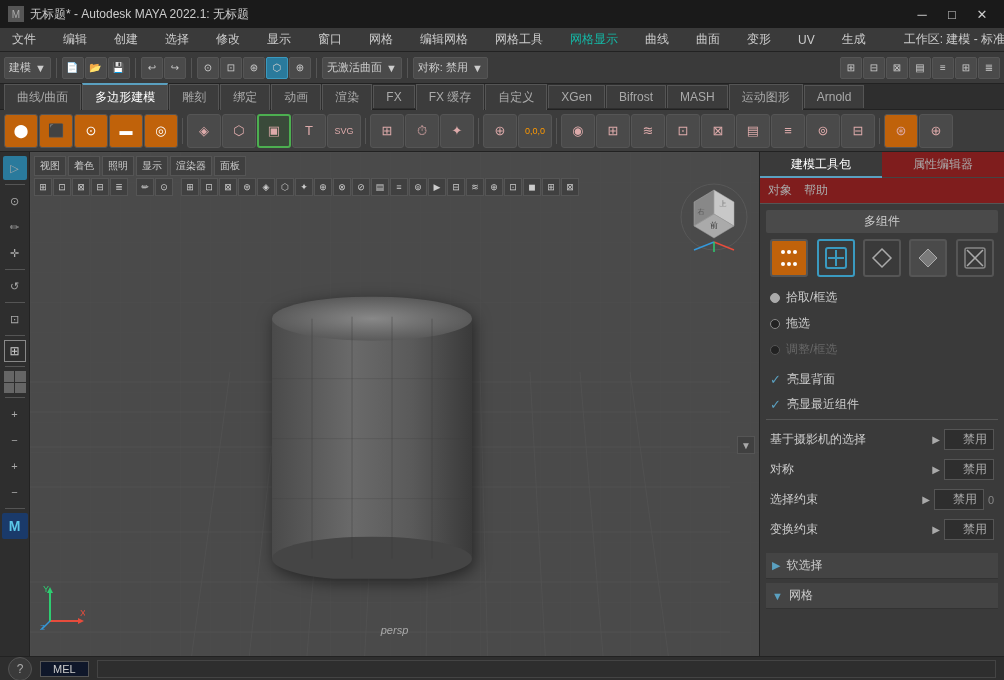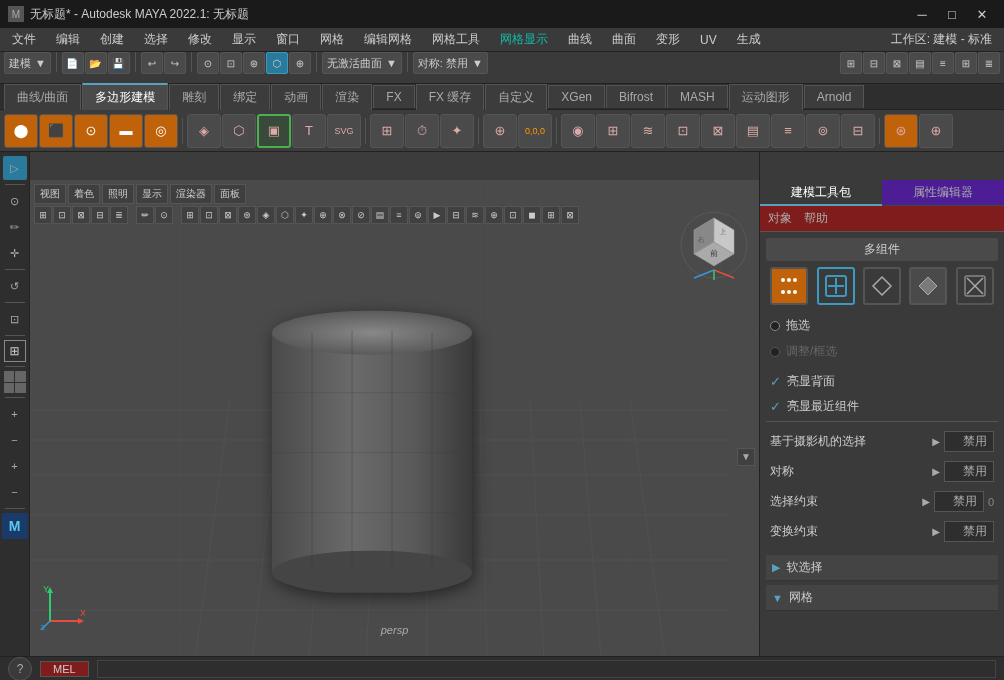--- a/index.html
+++ b/index.html
@@ -6,25 +6,25 @@
     body { width: 1004px; height: 680px; background: #3c3c3c; font-family: 'Microsoft YaHei', Arial, sans-serif; font-size: 12px; color: #ccc; overflow: hidden; }
 
     
     #title-bar { background: #1a1a1a; height: 28px; display: flex; align-items: center; justify-content: space-between; padding: 0 8px; color: #ccc; font-size: 12px; }
     #title-bar .title-text { display: flex; align-items: center; gap: 6px; }
     #title-bar .title-icon { width: 16px; height: 16px; background: #555; display: flex; align-items: center; justify-content: center; font-size: 10px; color: #aaa; }
     #title-bar .window-controls { display: flex; gap: 2px; }
     #title-bar .win-btn { width: 28px; height: 20px; display: flex; align-items: center; justify-content: center; background: transparent; border: none; color: #ccc; cursor: pointer; font-size: 13px; }
 
     
-    #menu-bar { background: #3a3a3a; height: 24px; display: flex; align-items: center; padding: 0 4px; gap: 4px; border-bottom: 1px solid #222; }
+    #menu-bar { background: #3a3a3a; height: 24px; display: flex; align-items: center; padding: 0 4px; gap: 11px; border-bottom: 1px solid #222; }
     .menu-item { padding: 2px 8px; color: #ccc; cursor: pointer; font-size: 12px; white-space: nowrap; }
 
     
-    #toolbar1 { background: #3a3a3a; height: 32px; display: flex; align-items: flex-start; padding: 0 4px; gap: 2px; border-bottom: 1px solid #222; }
+    #toolbar1 { background: #3a3a3a; height: 32px; display: flex; align-items: center; padding: 0 4px; gap: 2px; border-bottom: 1px solid #222; }
     .tb-group { display: flex; align-items: center; gap: 1px; }
     .tb-separator { width: 1px; height: 20px; background: #555; margin: 0 3px; }
     .tb-btn { width: 22px; height: 22px; background: #4a4a4a; border: 1px solid #555; border-radius: 2px; display: flex; align-items: center; justify-content: center; cursor: pointer; color: #ccc; font-size: 10px; }
     .tb-btn.active { background: #2a7a9c; border-color: #3a9ac0; }
     .tb-dropdown { height: 22px; background: #4a4a4a; border: 1px solid #555; border-radius: 2px; color: #ccc; font-size: 11px; padding: 0 4px; display: flex; align-items: center; gap: 4px; cursor: pointer; }
 
     
     #tab-bar { background: #2e2e2e; height: 26px; display: flex; align-items: center; padding: 0 4px; border-bottom: 1px solid #222; }
     .tab { padding: 4px 12px; background: #3c3c3c; color: #aaa; cursor: pointer; font-size: 12px; border-top: 1px solid #555; border-left: 1px solid #555; border-right: 1px solid #555; margin-right: 1px; }
     .tab.active { background: #4a4a4a; color: #fff; border-top: 2px solid #5aa0c0; }
@@ -40,21 +40,21 @@
     
     #left-toolbar { width: 30px; background: #2e2e2e; display: flex; flex-direction: column; align-items: center; padding: 4px 2px; gap: 2px; border-right: 1px solid #222; }
     .lt-btn { width: 24px; height: 24px; background: transparent; border: none; color: #aaa; cursor: pointer; display: flex; align-items: center; justify-content: center; font-size: 11px; border-radius: 2px; }
     .lt-btn.active { background: #2a7a9c; }
     .lt-separator { width: 20px; height: 1px; background: #555; margin: 2px 0; }
     .lt-box { width: 22px; height: 22px; border: 1px solid #888; background: transparent; display: flex; align-items: center; justify-content: center; cursor: pointer; }
     .lt-grid { display: grid; grid-template-columns: 1fr 1fr; gap: 1px; width: 22px; height: 22px; }
     .lt-grid-cell { background: #666; }
 
     
-    #viewport { flex: 1; background: #4a4a4a; position: relative; overflow: hidden; margin-top: 28px; }
+    #viewport { flex: 1; background: #4a4a4a; position: relative; overflow: hidden; }
 
     
     .grid-canvas { position: absolute; top: 0; left: 0; width: 100%; height: 100%; }
 
     
     #cylinder-container { position: absolute; left: 50%; top: 50%; transform: translate(-60%, -45%); }
 
     
     #vp-toolbar { position: absolute; top: 4px; left: 4px; display: flex; gap: 2px; }
     .vp-tb-btn { background: rgba(60,60,60,0.8); border: 1px solid #555; color: #ccc; font-size: 10px; padding: 2px 5px; cursor: pointer; height: 20px; display: flex; align-items: center; }
@@ -67,21 +67,21 @@
     #persp-label { position: absolute; bottom: 20px; left: 50%; transform: translateX(-50%); color: #aaa; font-size: 11px; font-style: italic; }
 
     
     #compass { position: absolute; top: 30px; right: 10px; width: 70px; height: 70px; }
 
     
     #nav-arrow-down { position: absolute; right: 4px; bottom: 40%; width: 18px; height: 18px; background: rgba(60,60,60,0.7); border: 1px solid #555; display: flex; align-items: center; justify-content: center; cursor: pointer; color: #aaa; font-size: 10px; }
 
     
     #right-panel { width: 245px; background: #3a3a3a; border-left: 1px solid #222; display: flex; flex-direction: column; }
-    #rp-tabs { display: flex; background: #4c1d95; height: 26px; margin-top: 28px; }
+    #rp-tabs { display: flex; background: #7f1d1d; height: 26px; }
     .rp-tab { flex: 1; display: flex; align-items: center; justify-content: center; font-size: 12px; color: #aaa; cursor: pointer; border-bottom: 1px solid #444; }
     .rp-tab.active { background: #3a3a3a; color: #fff; border-bottom: 2px solid #5aa0c0; }
 
     #rp-sub-menu { display: flex; padding: 4px 8px; gap: 12px; background: #7f1d1d; border-bottom: 1px solid #555; }
     .rp-sub-item { color: #aaa; font-size: 12px; cursor: pointer; }
 
     #rp-content { flex: 1; padding: 6px; overflow-y: auto; }
 
     
     .rp-section-title { text-align: center; font-size: 12px; color: #ccc; background: #4a4a4a; padding: 3px; margin-bottom: 6px; border-radius: 2px; }
@@ -116,21 +116,21 @@
     #rp-content::-webkit-scrollbar-thumb { background: #555; border-radius: 3px; }
 
     
     .collapsible { display: flex; align-items: center; padding: 4px 6px; background: #444; border-bottom: 1px solid #333; cursor: pointer; margin-bottom: 4px; }
     .coll-arrow { color: #5aa0c0; margin-right: 6px; font-size: 11px; }
     .coll-title { color: #ccc; font-size: 12px; font-family: Liberation Serif, serif; }
 
     
     #status-bar { height: 24px; background: #2e2e2e; display: flex; align-items: center; padding: 0 8px; gap: 8px; border-top: 1px solid #222; }
     #status-bar .status-item { color: #aaa; font-size: 11px; }
-    #status-bar .status-mel { background: #7f1d1d; border: 1px solid #555; padding: 1px 12px; color: #ccc; font-size: 11px; }
+    #status-bar .status-mel { background: #0f172a; border: 1px solid #555; padding: 1px 12px; color: #ccc; font-size: 11px; }
 
     
     #help-btn { width: 24px; height: 24px; border-radius: 50%; background: #3a3a3a; border: 1px solid #555; color: #aaa; display: flex; align-items: center; justify-content: center; cursor: pointer; font-size: 12px; }
 
     
     #axis-widget { position: absolute; bottom: 30px; left: 10px; width: 40px; height: 40px; }
 
     
     .cylinder-svg { filter: drop-shadow(2px 4px 8px rgba(0,0,0,0.5)); }
   </style>
@@ -511,20 +511,24 @@
         <div class="comp-icon cross">
           <svg width="22" height="22" viewBox="0 0 22 22">
             <rect x="1" y="1" width="20" height="20" rx="2" fill="transparent" stroke="#888" stroke-width="1.5"></rect>
             <line x1="3" y1="3" x2="19" y2="19" stroke="#aaa" stroke-width="1.5"></line>
             <line x1="19" y1="3" x2="3" y2="19" stroke="#aaa" stroke-width="1.5"></line>
           </svg>
         </div>
       </div>
 
       <div class="prop-row">
+        <span class="prop-radio active"></span>
+        <span class="prop-label">拾取/框选</span>
+      </div>
+      <div class="prop-row">
         <span class="prop-radio"></span>
         <span class="prop-label">拖选</span>
       </div>
       <div class="prop-row">
         <span class="prop-radio" style="border-color:#555;"></span>
         <span class="prop-label disabled">调整/框选</span>
       </div>
 
       <div style="height:4px;"></div>
 

